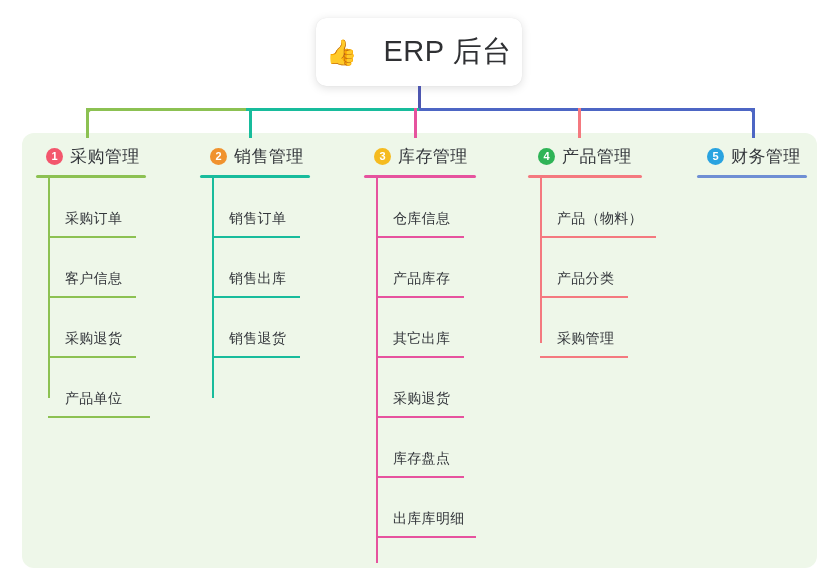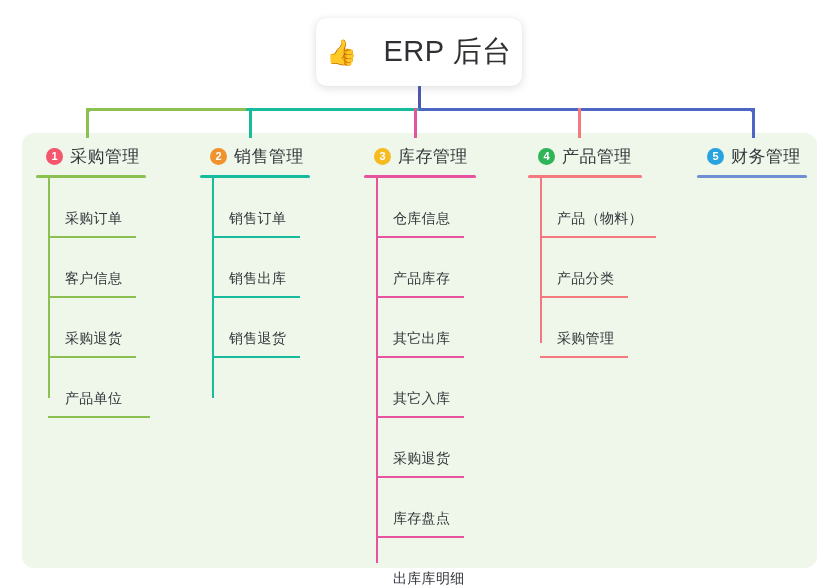--- a/index.html
+++ b/index.html
@@ -255,24 +255,20 @@
         </div>
         <div class="leaf">
           <span class="leaf-text">产品库存</span>
           <div class="leaf-rule" style="width: 88px; background: rgb(230, 83, 158);"></div>
         </div>
         <div class="leaf">
           <span class="leaf-text">其它出库</span>
           <div class="leaf-rule" style="width: 88px; background: rgb(230, 83, 158);"></div>
         </div>
         <div class="leaf">
-          <span class="leaf-text">其它入库</span>
-          <div class="leaf-rule" style="width: 88px; background: rgb(230, 83, 158);"></div>
-        </div>
-        <div class="leaf">
           <span class="leaf-text">采购退货</span>
           <div class="leaf-rule" style="width: 88px; background: rgb(230, 83, 158);"></div>
         </div>
         <div class="leaf">
           <span class="leaf-text">库存盘点</span>
           <div class="leaf-rule" style="width: 88px; background: rgb(230, 83, 158);"></div>
         </div>
         <div class="leaf">
           <span class="leaf-text">出库库明细</span>
           <div class="leaf-rule" style="width: 100px; background: rgb(230, 83, 158);"></div>

